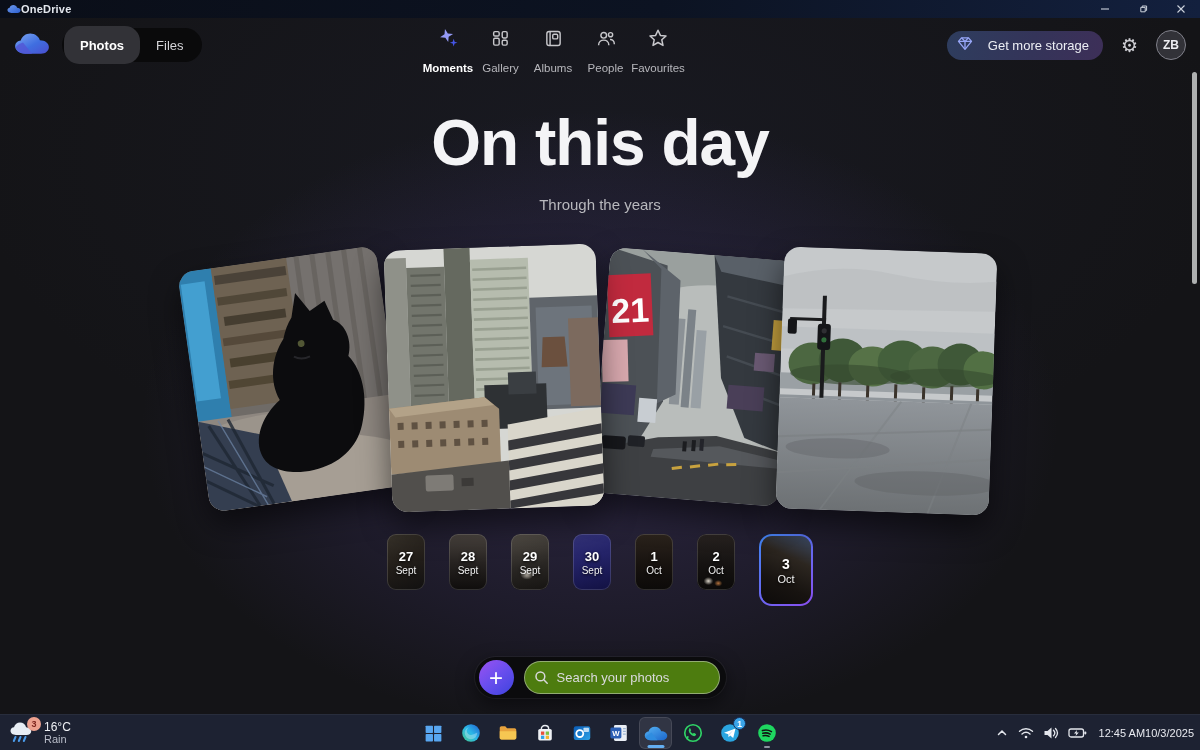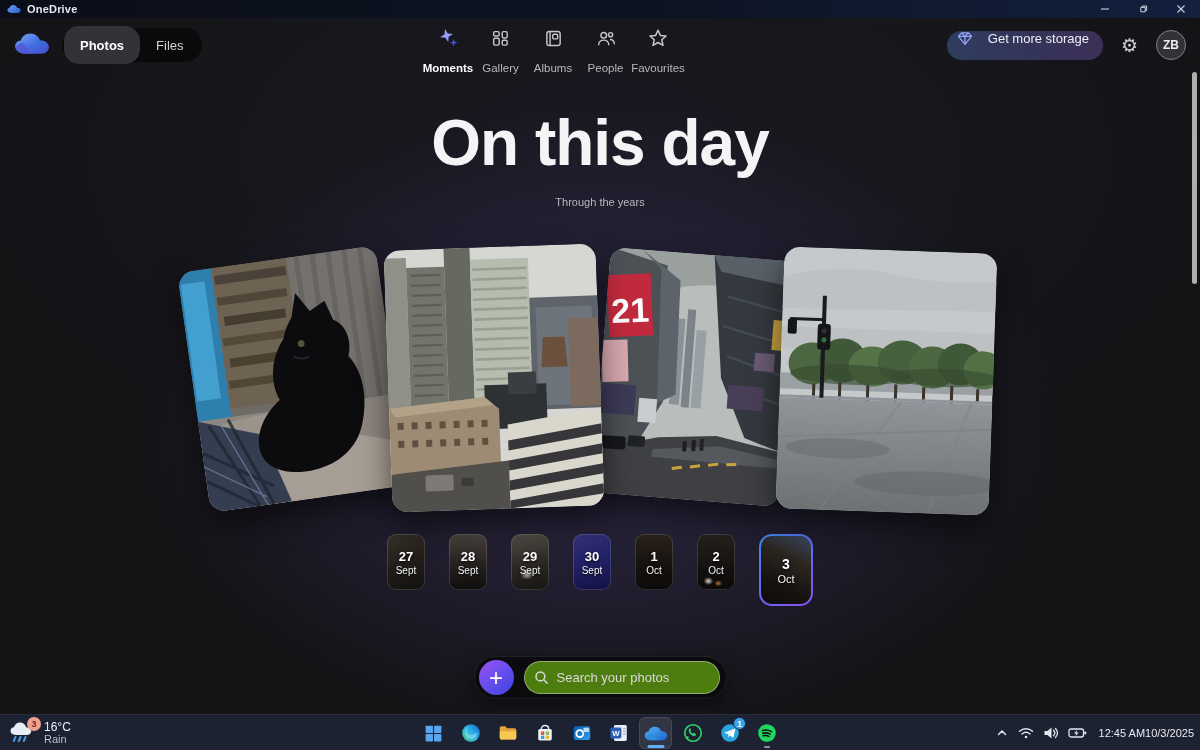--- a/index.html
+++ b/index.html
@@ -4,21 +4,21 @@
 <style>
   * { box-sizing: border-box; margin: 0; padding: 0; }
   html,body { width:1200px; height:750px; background:#000; }
   body { font-family:"Liberation Sans", sans-serif; overflow:hidden; }
   .screen { position:relative; width:1200px; height:750px; overflow:hidden; background:#131316; }
 
   
   .titlebar { position:absolute; top:0; left:0; right:0; height:18px;
     background:linear-gradient(90deg,#0a0e18 0%,#0c1322 55%,#13203e 100%);
     display:flex; align-items:center; justify-content:space-between; z-index:50; }
-  .tb-left { display:flex; align-items:center; gap:6px; padding-left:7px; }
+  .tb-left { display:flex; align-items:center; padding-left:7px; }
   .tb-title { color:#e3e7ee; font-size:11px; font-weight:700; letter-spacing:.2px; }
   .tb-controls { display:flex; height:18px; }
   .tb-btn { width:38px; height:18px; display:flex; align-items:center; justify-content:center; }
   .tb-btn svg { display:block; }
 
   
   .app { position:absolute; top:18px; left:0; width:1200px; height:696px;
     background:
       radial-gradient(620px 420px at 50% 58%, rgba(96,78,158,.34) 0%, rgba(80,64,140,.16) 48%, rgba(0,0,0,0) 74%),
       radial-gradient(900px 500px at 50% 20%, rgba(46,50,80,.18) 0%, rgba(0,0,0,0) 70%),
@@ -32,31 +32,31 @@
     font-size:13px; color:#d4d4d8; cursor:default; }
   .toggle .tg.active { background:#323237; color:#ffffff; font-weight:700; }
 
   .hdr-nav { position:absolute; left:422px; top:6px; width:262px; display:flex; justify-content:space-between; }
   .nav-item { width:52px; display:flex; flex-direction:column; align-items:center; gap:14px; padding-top:3px; }
   .nav-item .lbl { font-size:11.5px; color:#b7b7bc; white-space:nowrap; }
   .nav-item.active .lbl { color:#ffffff; font-weight:700; }
   .nav-ic { height:21px; display:flex; align-items:flex-end; }
 
   .hdr-right { position:absolute; right:14px; top:0; height:54px; display:flex; align-items:center; gap:18px; }
-  .storage-btn { height:29px; border-radius:15px; padding:0 14px 0 10px; display:flex; align-items:flex-start; gap:15px;
+  .storage-btn { height:29px; border-radius:15px; padding:0 14px 0 10px; display:flex; align-items:center; gap:15px;
     background:linear-gradient(100deg,#2e3d5e 0%,#343459 55%,#3d2f58 100%);
     color:#eceef4; font-size:13px; }
   .gear { font-family:"DejaVu Sans", sans-serif; font-size:19px; color:#cfcfd4; line-height:1; }
   .avatar { width:30px; height:30px; border-radius:50%; background:#323238; border:1.5px solid #80808a;
     color:#eeeef2; font-size:12px; font-weight:700; display:flex; align-items:center; justify-content:center; }
 
   
   .hero-title { position:absolute; top:88px; left:0; right:0; text-align:center;
     font-size:64px; font-weight:700; color:#f4f4f6; letter-spacing:-1px; }
-  .hero-sub { position:absolute; top:178px; left:0; right:0; text-align:center; font-size:11px; color:#b8b8bd; }
+  .hero-sub { position:absolute; top:178px; left:0; right:0; text-align:center; font-size:15px; color:#b8b8bd; }
 
   
   .stage { position:absolute; top:0; left:0; right:0; height:540px; }
   .card { position:absolute; border-radius:16px; overflow:hidden; box-shadow:0 14px 30px rgba(0,0,0,.55); }
   .card svg { display:block; width:100%; height:100%; }
   .card1 { left:193px; top:240px; width:200px; height:242px; transform:rotate(-8deg); z-index:1; }
   .card2 { left:388px; top:229px; width:212px; height:262px; transform:rotate(-2deg); z-index:4; }
   .card3 { left:601px; top:236px; width:187px; height:246px; transform:rotate(4.5deg); z-index:2; }
   .card4 { left:780px; top:232px; width:213px; height:262px; transform:rotate(2deg); z-index:3; }
 

